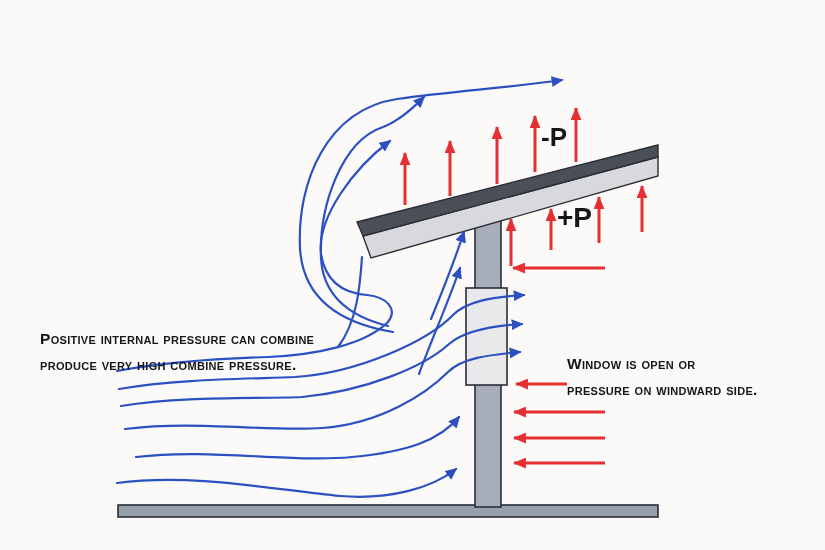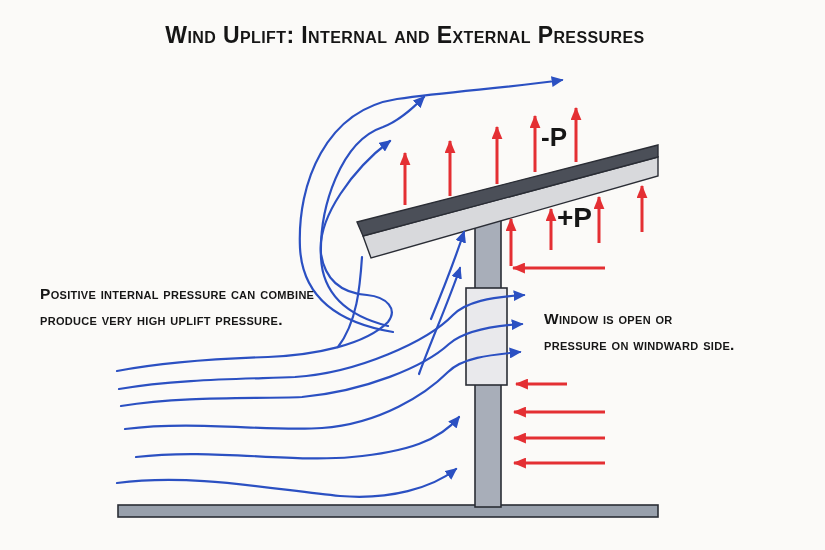--- a/index.html
+++ b/index.html
@@ -32,23 +32,24 @@
     color:var(--text);
   }
   .caption{
     position:absolute;
     font-size:15.5px;font-weight:bold;
     font-variant:small-caps;
     letter-spacing:0.3px;
     line-height:26px;
     color:var(--text);
     white-space:nowrap;
+    margin-top:45px;
   }
   .caption-left{left:40px;top:281px;}
-  .caption-right{left:544px;top:306px;}
+  .caption-right{left:567px;top:306px;}
   .caption div{display:block;}
   .p-label{
     position:absolute;
     font-weight:bold;color:var(--text);
     white-space:nowrap;
   }
   .p-neg{left:541px;top:122px;font-size:26px;}
   .p-pos{left:557px;top:202px;font-size:28px;}
   
   .wind{stroke:var(--wind-streamline);fill:none;stroke-width:2.2;stroke-linecap:round;}
@@ -116,28 +117,27 @@
       <g>
         <line class="press" x1="605" y1="268" x2="513" y2="268" marker-end="url(#redHead)"></line>
         <line class="press" x1="567" y1="384" x2="516" y2="384" marker-end="url(#redHead)"></line>
         <line class="press" x1="605" y1="412" x2="514" y2="412" marker-end="url(#redHead)"></line>
         <line class="press" x1="605" y1="438" x2="514" y2="438" marker-end="url(#redHead)"></line>
         <line class="press" x1="605" y1="463" x2="514" y2="463" marker-end="url(#redHead)"></line>
       </g>
     </g>
   </svg>
 
-  <div class="title">Wind Uplift: Internal and External Pressures</div>
 
   <div class="p-label p-neg">-P</div>
   <div class="p-label p-pos">+P</div>
 
   <div class="caption caption-left">
     <div>Positive internal pressure can combine</div>
-    <div>produce very high uplift pressure.</div>
+    <div>produce very high combine pressure.</div>
   </div>
 
   <div class="caption caption-right">
     <div>Window is open or</div>
     <div>pressure on windward side.</div>
   </div>
 
 </div>
 
 </body></html>

